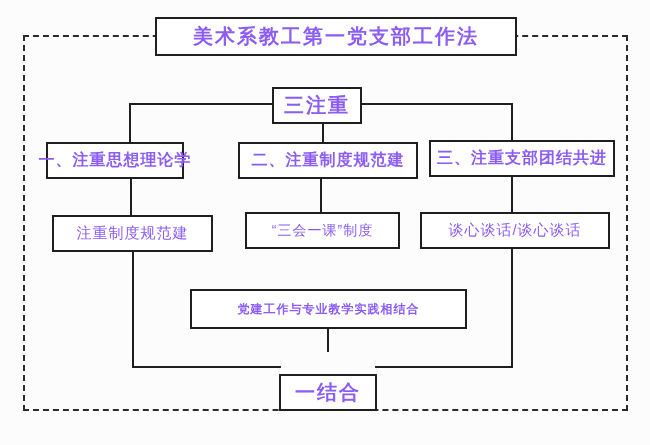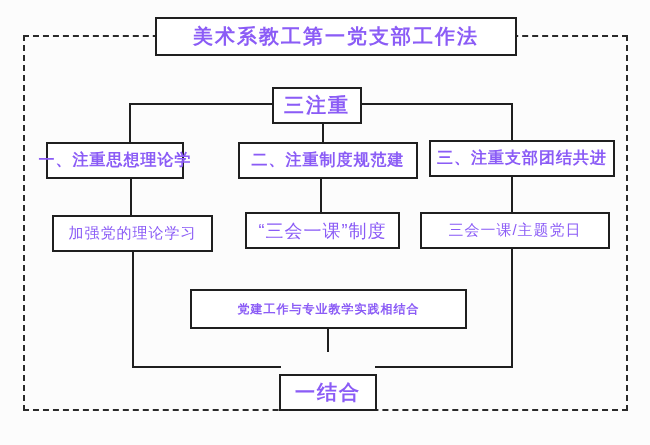--- a/index.html
+++ b/index.html
@@ -44,21 +44,21 @@
     font-size: 20px; font-weight: 700; letter-spacing: 2px;
   }
   .hub-box {
     left: 272px; top: 87px; width: 90px; height: 37px;
     font-size: 20px; font-weight: 700; letter-spacing: 2px;
   }
   .emph-1 { left: 46px;  top: 142px; width: 138px; height: 37px; font-size: 16px; font-weight: 700; letter-spacing: 1px; }
   .emph-2 { left: 238px; top: 142px; width: 180px; height: 37px; font-size: 16px; font-weight: 700; letter-spacing: 1px; }
   .emph-3 { left: 422px; top: 140px; width: 186px; height: 37px; font-size: 16px; font-weight: 700; letter-spacing: 1px; margin-left: 7px; }
   .meas-1 { left: 52px;  top: 215px; width: 161px; height: 37px; font-size: 15px; font-weight: 500; letter-spacing: 1px; }
-  .meas-2 { left: 245px; top: 212px; width: 155px; height: 37px; font-size: 18px; font-weight: 500; letter-spacing: 1px; }
+  .meas-2 { left: 245px; top: 212px; width: 155px; height: 37px; font-size: 14px; font-weight: 500; letter-spacing: 1px; }
   .meas-3 { left: 420px; top: 212px; width: 190px; height: 37px; font-size: 15px; font-weight: 500; letter-spacing: 1px; }
   .integration-box {
     left: 190px; top: 289px; width: 277px; height: 40px;
     font-size: 12px; font-weight: 700; letter-spacing: 1px;
   }
   .bottom-box {
     left: 279px; top: 350px; width: 98px; height: 37px;
     font-size: 20px; font-weight: 700; letter-spacing: 2px; margin-top: 24px;
   }
   
@@ -107,27 +107,27 @@
     <span>一、注重思想理论学</span>
   </div>
   <div class="node emph-2">
     <span>二、注重制度规范建</span>
   </div>
   <div class="node emph-3">
     <span>三、注重支部团结共进</span>
   </div>
 
   <div class="node meas-1">
-    <span>加强党的理论学习</span>
+    <span>注重制度规范建</span>
   </div>
   <div class="node meas-2">
     <span>“三会一课”制度</span>
   </div>
   <div class="node meas-3">
-    <span>三会一课/主题党日</span>
+    <span>谈心谈话/谈心谈话</span>
   </div>
 
   <div class="node integration-box">
     <span>党建工作与专业教学实践相结合</span>
   </div>
 
   <div class="node bottom-box">
     <span>一结合</span>
   </div>
 

